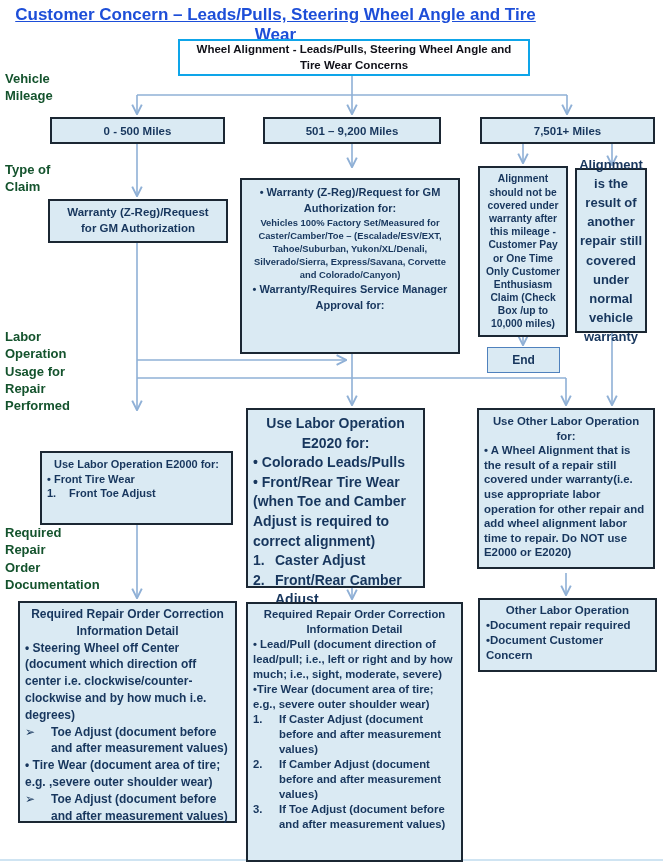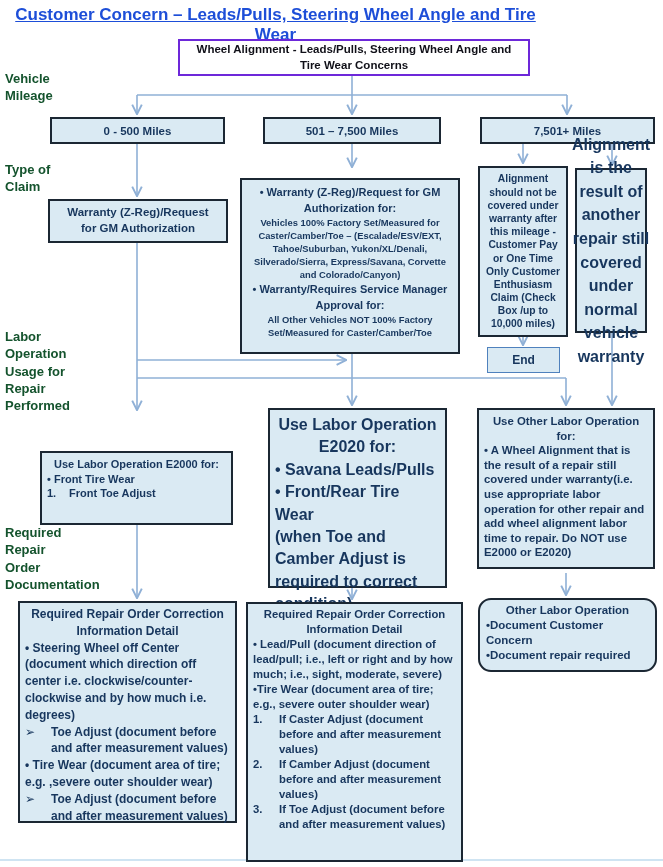--- a/index.html
+++ b/index.html
@@ -19,42 +19,42 @@
     line-height:1.33; white-space:pre-line; z-index:2;
   }
   #lbl-mileage { top:70px; }
   #lbl-claim { top:161px; }
   #lbl-labor { top:328px; }
   #lbl-docs { top:524px; }
   .box {
     position:absolute; box-sizing:border-box; z-index:3;
     background:#daeaf3; border:2px solid #1b2733; color:#17365d;
   }
-  .white { background:#fff; border:2px solid #6d28d9; color:#101018; }
+  .white { background:#fff; border:2px solid #0ea5e9; color:#101018; }
   .ctr { display:flex; flex-direction:column; align-items:center; justify-content:center; text-align:center; }
   .bt { text-align:center; }
   #box-start { left:178px; top:39px; width:352px; height:37px; font-size:11.5px; line-height:1.35; padding:1px 8px; }
   .mileage { top:117px; height:27px; font-size:11.5px; }
   #box-m0 { left:50px;  width:175px; }
   #box-m1 { left:263px; width:178px; }
   #box-m2 { left:480px; width:175px; }
   #box-claim-left { left:48px; top:199px; width:180px; height:44px; font-size:11.5px; line-height:1.35; white-space:pre-line; }
   #box-claim-mid { left:240px; top:170px; width:220px; height:176px; font-size:11px; padding:5px 3px; text-align:center;margin-top:8px; }
   #box-claim-mid .big { font-size:11px; line-height:1.45; }
   #box-claim-mid .small { font-size:9.4px; line-height:1.38; }
   #box-claim-r1 { left:478px; top:166px; width:90px; height:171px; font-size:10.3px; line-height:1.28; padding:6px 2px; }
-  #box-claim-r2 { left:575px; top:168px; width:72px; height:165px; font-size:16px; line-height:1.47; padding:2px 1px; }
+  #box-claim-r2 { left:575px; top:168px; width:72px; height:165px; font-size:13px; line-height:1.47; padding:2px 1px; }
   #box-end { left:487px; top:347px; width:73px; height:26px; font-size:12px; border:1.5px solid #4f81bd; }
   .labor { font-size:11px; line-height:1.33; padding:4px 5px; }
   #box-e2000 { left:40px; top:413px; width:193px; height:74px;margin-top:38px; }
-  #box-e2020 { left:268px; top:408px; width:179px; height:180px; font-size:16px; line-height:1.4; }
+  #box-e2020 { left:246px; top:408px; width:179px; height:180px; font-size:14px; line-height:1.4; }
   #box-other { left:477px; top:408px; width:178px; height:161px; font-size:11.4px; line-height:1.28; }
   #box-doc-left { left:18px; top:601px; width:219px; height:222px; font-size:12px; line-height:1.4; padding:3px 5px; }
   #box-doc-mid { left:246px; top:602px; width:217px; height:260px; font-size:11.3px; line-height:1.33; padding:3px 5px; }
-  #box-doc-right { left:478px; top:598px; width:179px; height:74px; font-size:11.5px; line-height:1.3; padding:3px 6px;border-radius:13px; }
+  #box-doc-right { left:478px; top:598px; width:179px; height:74px; font-size:11.5px; line-height:1.3; padding:3px 6px; }
   .li { display:flex; }
   .li .mk { flex:none; }
   .mk-n { width:22px; }
   .mk-w { width:26px; }
   .mk-a { width:26px; }
   .bottom-rule { position:absolute; left:0; top:859px; width:663px; height:2px; background:#cfe4f2; z-index:0; }
 </style>
 </head>
 <body>
 
@@ -102,52 +102,51 @@
 Repair
 Performed</div>
   <div class="side-label" id="lbl-docs">Required
 Repair
 Order
 Documentation</div>
 
   <div class="box white ctr" id="box-start">Wheel Alignment - Leads/Pulls, Steering Wheel Angle and Tire Wear Concerns</div>
 
   <div class="box ctr mileage" id="box-m0">0 - 500 Miles</div>
-  <div class="box ctr mileage" id="box-m1">501 – 7,500 Miles</div>
+  <div class="box ctr mileage" id="box-m1">501 – 9,200 Miles</div>
   <div class="box ctr mileage" id="box-m2">7,501+ Miles</div>
 
   <div class="box ctr" id="box-claim-left">Warranty (Z-Reg)/Request
 for GM  Authorization</div>
 
   <div class="box" id="box-claim-mid">
     <div class="big">• Warranty (Z-Reg)/Request for GM Authorization for:</div>
     <div class="small">Vehicles 100% Factory Set/Measured for Caster/Camber/Toe – (Escalade/ESV/EXT, Tahoe/Suburban, Yukon/XL/Denali, Silverado/Sierra, Express/Savana,  Corvette and Colorado/Canyon)</div>
     <div class="big">• Warranty/Requires Service Manager Approval for:</div>
-    <div class="small">All Other Vehicles NOT 100% Factory Set/Measured for Caster/Camber/Toe</div>
   </div>
 
   <div class="box ctr" id="box-claim-r1">Alignment should not be covered under warranty after this mileage - Customer Pay or  One Time Only Customer Enthusiasm Claim (Check Box /up to 10,000 miles)</div>
   <div class="box ctr" id="box-claim-r2">Alignment is the result of another repair still covered under normal vehicle warranty</div>
 
   <div class="box ctr" id="box-end">End</div>
 
   <div class="box labor" id="box-e2000">
     <div class="bt">Use Labor Operation E2000 for:</div>
     <div>• Front Tire Wear</div>
     <div class="li">
       <span class="mk mk-n">1.</span>
       <span>Front Toe Adjust</span>
     </div>
   </div>
 
   <div class="box labor" id="box-e2020">
     <div class="bt">Use Labor Operation E2020 for:</div>
-    <div>• Savana Leads/Pulls</div>
+    <div>• Colorado Leads/Pulls</div>
     <div>• Front/Rear Tire Wear</div>
-    <div>(when Toe and Camber Adjust is required to correct condition)</div>
+    <div>(when Toe and Camber Adjust is required to correct alignment)</div>
     <div class="li">
       <span class="mk mk-n">1.</span>
       <span>Caster Adjust</span>
     </div>
     <div class="li">
       <span class="mk mk-n">2.</span>
       <span>Front/Rear Camber Adjust</span>
     </div>
     <div class="li">
       <span class="mk mk-n">3.</span>
@@ -187,17 +186,17 @@
       <span>If Camber Adjust (document before and after measurement values)</span>
     </div>
     <div class="li">
       <span class="mk mk-w">3.</span>
       <span>If Toe Adjust (document before and after measurement values)</span>
     </div>
   </div>
 
   <div class="box" id="box-doc-right">
     <div class="bt">Other Labor Operation</div>
+    <div>•Document repair required</div>
     <div>•Document Customer Concern</div>
-    <div>•Document repair required</div>
   </div>
 
 </div>
 
 </body></html>

